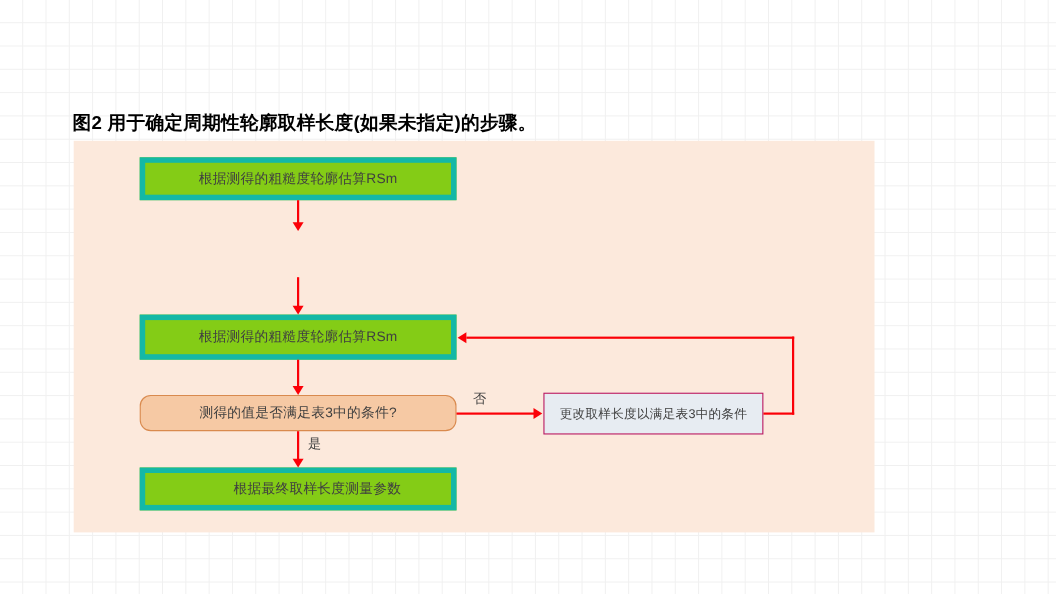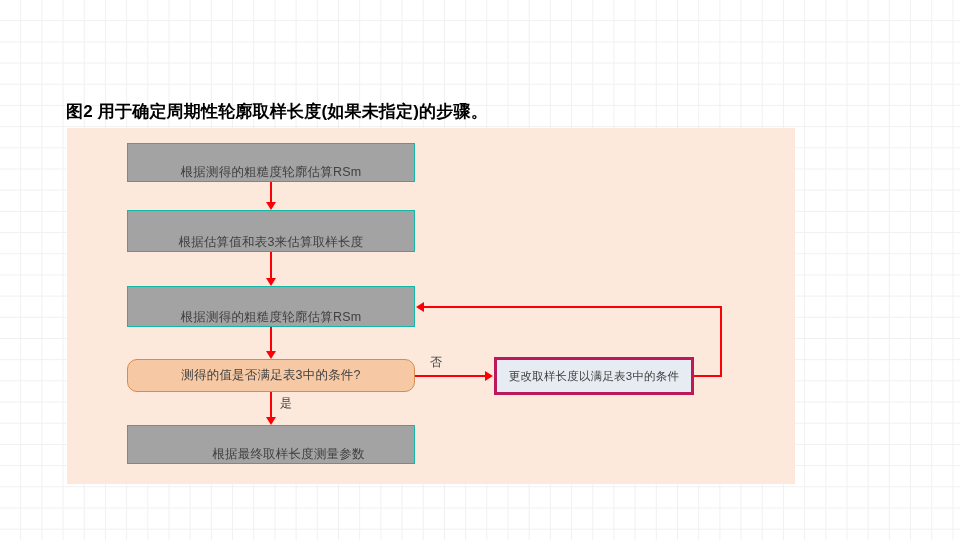--- a/index.html
+++ b/index.html
@@ -55,32 +55,31 @@
     box-sizing: border-box;
     display: flex;
     align-items: center;
     justify-content: center;
     font-size: 12.5px;
     color: #404040;
     white-space: nowrap;
     letter-spacing: 0.2px;
   }
   .node-process {
-    background: #a3a3a3;
-    border: 1px solid #14b8a6;
-    align-items: flex-end;
+    background: #84cc16;
+    border: 5px solid #14b8a6;
   }
   .node-decision {
     background: #f6c9a4;
     border: 1px solid #d98a4e;
     border-radius: 10px;
   }
   .node-action {
     background: #e7ecf2;
-    border: 3px solid #be185d;
+    border: 1px solid #be185d;
     font-size: 11.5px;
     align-items: center;
   }
 
   
   .conn {
     position: absolute;
     background: #fb0007;
   }
   .conn-v { width: 2px; }
@@ -121,23 +120,20 @@
 <div id="slide">
 
   <div id="figure-caption">图2 用于确定周期性轮廓取样长度(如果未指定)的步骤。</div>
 
   <div id="flowchart-panel">
 
     <div class="node node-process" style="left:60px; top:15px; width:288px; height:39px;">
       <span>根据测得的粗糙度轮廓估算RSm</span>
     </div>
 
-    <div class="node node-process" style="left:60px; top:82px; width:288px; height:42px;">
-      <span>根据估算值和表3来估算取样长度</span>
-    </div>
 
     <div class="node node-process" style="left:60px; top:158px; width:288px; height:41px;">
       <span>根据测得的粗糙度轮廓估算RSm</span>
     </div>
 
     <div class="node node-decision" style="left:60px; top:231px; width:288px; height:33px;text-align:center;">
       <span>测得的值是否满足表3中的条件?</span>
     </div>
 
     <div class="node node-process" style="left:60px; top:297px; width:288px; height:39px;padding-left:35px;">

